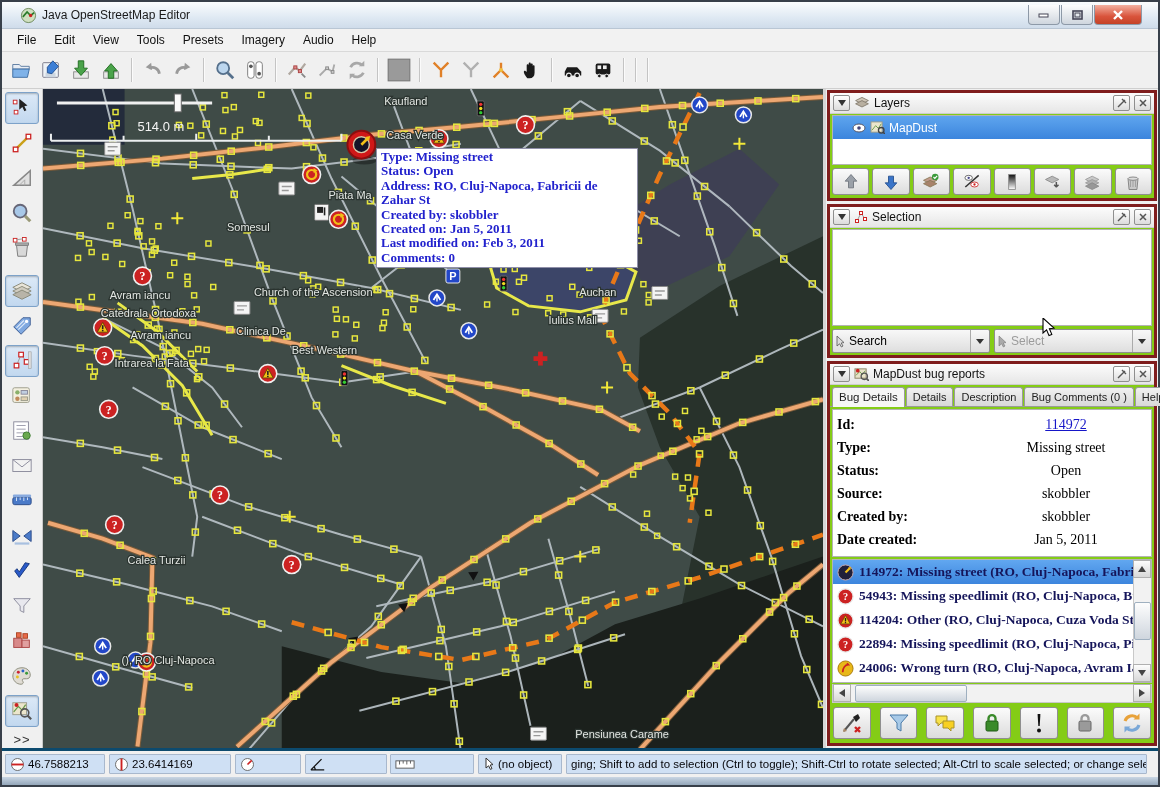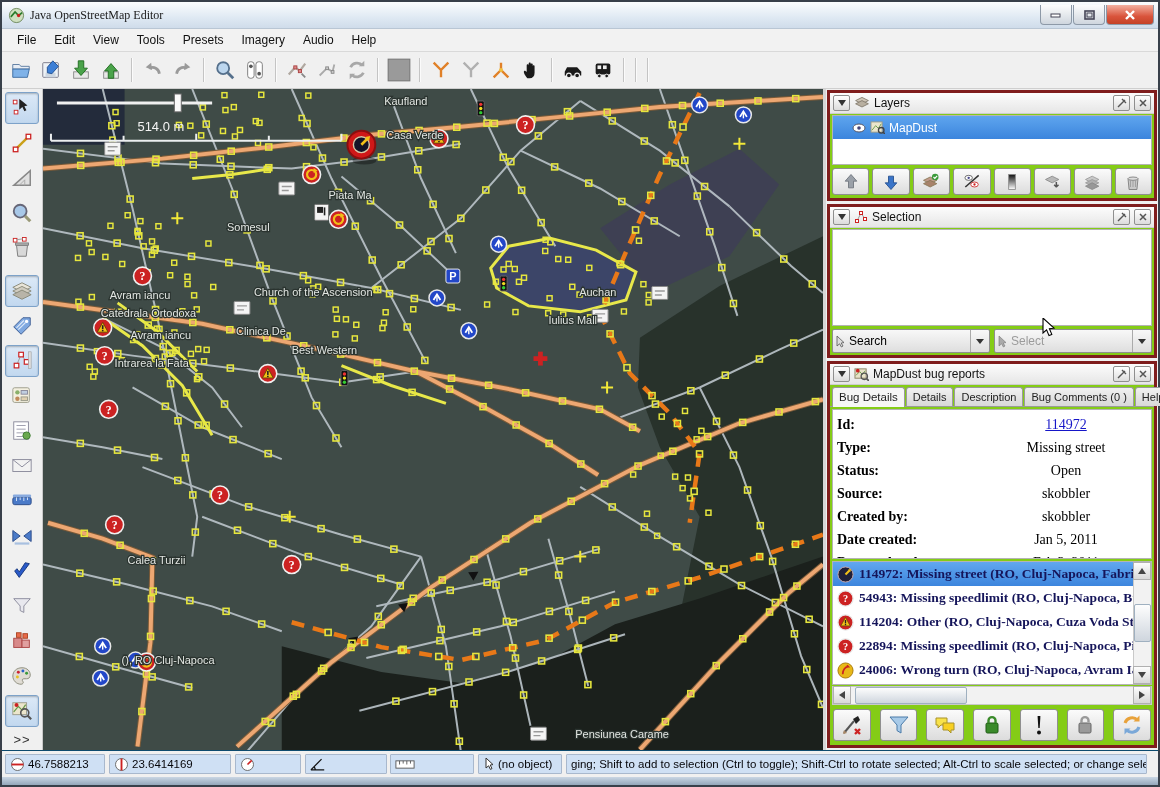--- a/index.html
+++ b/index.html
@@ -1,21 +1,21 @@
 <!DOCTYPE html>
 <html><head>
 <meta charset="utf-8">
 <style>
   html,body{margin:0;padding:0;background:#4a4a4a;width:1160px;height:787px;overflow:hidden;
     font-family:"Liberation Sans",sans-serif;font-size:12px;-webkit-font-smoothing:antialiased;}
   .window{position:absolute;inset:0;display:flex;flex-direction:column;background:#f0f0f0;
     border:2px solid #38404a;box-sizing:border-box;}
   
   .titlebar{height:26px;background:linear-gradient(#fbfdfe,#dfe9f3 60%,#cfdcea);display:flex;
-    align-items:center;padding:0 4px;border-bottom:1px solid #b9c6d4;flex:none;font-family:Liberation Serif, serif;}
+    align-items:center;padding:0 16px;border-bottom:1px solid #b9c6d4;flex:none;}
   .app-icon{width:17px;height:17px;margin:0 5px 0 2px;}
   .title-text{font-size:12px;color:#1a1a1a;}
   .win-buttons{margin-left:auto;display:flex;}
   .wbtn{width:30px;height:19px;border:1px solid #8d99a7;border-top:none;display:flex;align-items:center;
     justify-content:center;background:linear-gradient(#fdfdfd,#cfd6de);border-radius:0 0 4px 4px;margin-left:1px;}
   .wbtn.close{width:46px;background:linear-gradient(#f2b0a0,#d9543c 60%,#c44227);}
   
   .menubar{height:22px;background:#f2f2f2;border-bottom:1px solid #d9d9d9;display:flex;align-items:center;
     padding-left:6px;flex:none;}
   .menu-item{padding:3px 9px;color:#111;cursor:default;}
@@ -79,21 +79,21 @@
   .bugrow.selected{background:linear-gradient(#61a7f0,#3c85dd);}
   .vscroll{position:absolute;right:0;top:0;bottom:0;width:17px;background:#f2f2f2;border-left:1px solid #c9c9c9;}
   .hscroll{height:17px;margin:1px 2px 0 2px;background:#f2f2f2;border:1px solid #c9c9c9;position:relative;flex:none;}
   .scr-btn{position:absolute;width:16px;height:16px;background:linear-gradient(#fdfdfd,#d8d8d8);border:1px solid #b0b0b0;
     display:flex;align-items:center;justify-content:center;}
   .thumb{position:absolute;background:linear-gradient(#fdfdfd,#cfd6de);border:1px solid #9fb0c0;border-radius:2px;}
   .md-buttons{display:flex;padding:4px 3px 4px 3px;gap:9px;justify-content:center;flex:none;}
   .mdbtn{width:40px;height:30px;border:1px solid #8f8f8f;border-radius:3px;background:linear-gradient(#fbfbfb,#dcdcdc);
     display:flex;align-items:center;justify-content:center;}
   
-  .statusbar{height:26px;background:#f0f0f0;border-top:1px solid #0c4a6e;position:relative;flex:none;}
+  .statusbar{height:26px;background:#f0f0f0;border-top:3px solid #0c4a6e;position:relative;flex:none;}
   .seg{position:absolute;top:3px;height:20px;background:#cfe0f4;border:1px solid #a8b8cd;border-radius:1px;
     display:flex;align-items:center;gap:3px;padding:0 4px;font-size:11.5px;color:#06060a;box-sizing:border-box;white-space:nowrap;overflow:hidden;}
   .bottom-frame{height:8px;background:linear-gradient(#c9d6e4,#94a7ba);flex:none;}
   .cursor-overlay{position:absolute;z-index:50;pointer-events:none;}
   svg{display:block;}
 </style>
 </head>
 <body>
 
 <div class="window">
@@ -1080,20 +1080,29 @@
             <text x="194" y="247">Clinica De</text>
             <text x="250" y="266">Best Western</text>
             <text x="72" y="279">Intrarea la Fata</text>
             <text x="539" y="208">Auchan</text>
             <text x="508" y="236">Iulius Mall</text>
             <text x="79" y="578">(), RO Cluj-Napoca</text>
             <text x="85" y="477">Calea Turzii</text>
             <text x="535" y="652">Pensiunea Carame</text>
           </g>
         </svg>
+      <div class="map-tooltip" id="maptip">
+          <div>Type: Missing street</div>
+          <div>Status: Open</div>
+          <div>Address: RO, Cluj-Napoca, Fabricii de Zahar St</div>
+          <div>Created by: skobbler</div>
+          <div>Created on: Jan 5, 2011</div>
+          <div>Last modified on: Feb 3, 2011</div>
+          <div>Comments: 0</div>
+        </div>
     </div>
 
     <div class="dock">
 
       <div class="panel" style="flex:none">
         <div class="panel-title">
           <span class="mini">
               <svg width="8" height="6" viewBox="0 0 8 6">
                 <path d="M0 0 L8 0 L4 6 z" fill="#333"></path>
               </svg>

